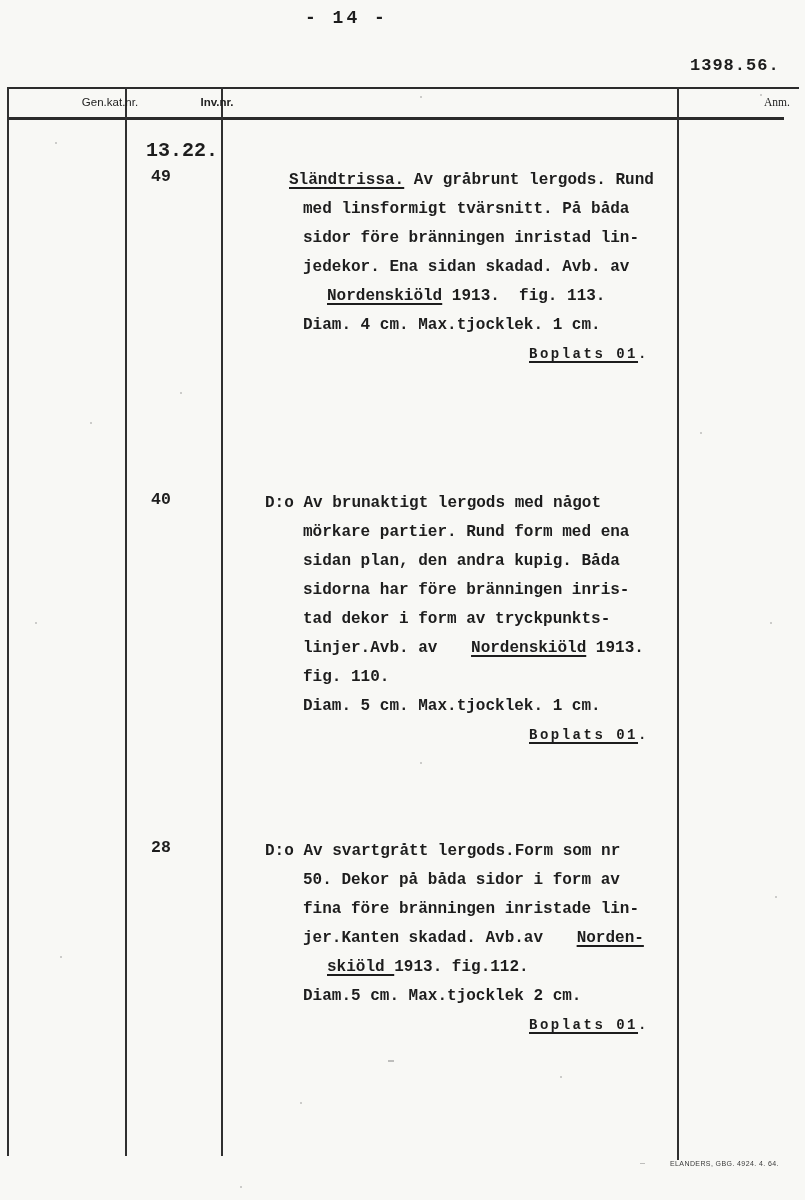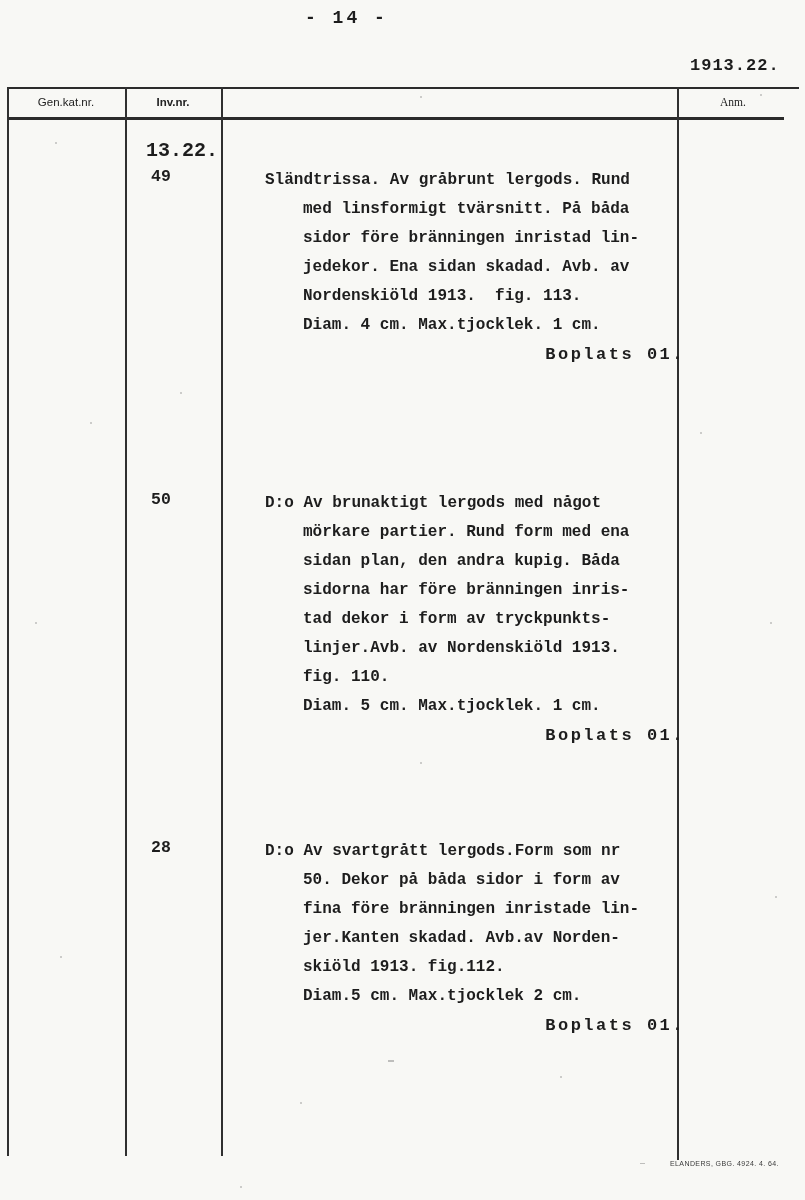--- a/index.html
+++ b/index.html
@@ -37,20 +37,21 @@
   .vline { position: absolute; width: 2px; background: #303030; }
   .v-left { left: 7px;   top: 87px; height: 1069px; width: 1.5px; }
   .v-1    { left: 125px; top: 87px; height: 1069px; }
   .v-2    { left: 221px; top: 87px; height: 1069px; }
   .v-3    { left: 677px; top: 87px; height: 1073px; }
   .hdr {
     position: absolute; top: 96px;
     font-family: "Liberation Sans", sans-serif;
     font-size: 11.5px; color: #222;
     text-align: center;
+    margin-left: 44px;
   }
   .hdr-gen { left: 7px;   width: 118px; }
   .hdr-inv { left: 125px; width: 96px; font-weight: bold;  }
   .hdr-anm { left: 677px; width: 112px; font-family: Liberation Serif, serif; }
   
   .entry { position: absolute; left: 0; width: 805px; }
   .entry-0 { top: 166px; }
   .entry-1 { top: 489px; }
   .entry-2 { top: 837px; }
   .group-nr {
@@ -61,44 +62,46 @@
     position: absolute; left: 151px; top: 1px;
     font-size: 16.5px;
     text-align: right;
   }
   .entry-text { position: absolute; left: 265px; top: 0; width: 420px; }
   .line { line-height: 29px; height: 29px; }
   .line.first   { margin-left: 0; }
   .line.cont    { margin-left: 38px; }
   .line.boplats {
     margin-left: 240px;
-    font-size: 17px; letter-spacing: 2.5px; text-align: right;
+    font-size: 14px; letter-spacing: 2.5px;
   }
   .u {
+    text-decoration: underline;
     text-decoration-thickness: 2px;
     text-underline-offset: 3px;
+    margin-left: 24px;
   }
   
   .printer-mark {
     position: absolute; left: 670px; top: 1160px;
     font-family: "Liberation Sans", sans-serif;
     font-size: 7px; letter-spacing: 0.4px;
     color: #3a3a3a; white-space: nowrap;
   }
   
   .noise { position: absolute; left: 0; top: 0; width: 805px; height: 1200px; pointer-events: none; }
   .sp { position: absolute; background: rgba(40,40,40,0.28); width: 2px; height: 2px; border-radius: 50%; }
 </style>
 </head>
 <body>
 
 <div class="page">
 
   <div class="tw page-number">- 14 -</div>
-  <div class="tw year-ref">1913.22.</div>
+  <div class="tw year-ref">1398.56.</div>
 
   <div>
     <div class="rule rule-top"></div>
     <div class="rule rule-hdr-bottom"></div>
     <div class="vline v-left"></div>
     <div class="vline v-1"></div>
     <div class="vline v-2"></div>
     <div class="vline v-3"></div>
 
     <div class="hdr hdr-gen">Gen.kat.nr.</div>
@@ -106,21 +109,21 @@
     <div class="hdr hdr-anm">Anm.</div>
   </div>
 
   <div class="entry entry-0">
     <div class="tw group-nr">13.22.</div>
     <div class="tw inv-nr">49</div>
     <div class="tw entry-text"><div class="line first"><span class="u">Sländtrissa.</span><span> Av gråbrunt lergods. Rund</span></div><div class="line cont"><span>med linsformigt tvärsnitt. På båda</span></div><div class="line cont"><span>sidor före bränningen inristad lin-</span></div><div class="line cont"><span>jedekor. Ena sidan skadad. Avb. av</span></div><div class="line cont"><span class="u">Nordenskiöld</span><span> 1913.  fig. 113.</span></div><div class="line cont"><span>Diam. 4 cm. Max.tjocklek. 1 cm.</span></div><div class="line boplats"><span class="u">Boplats 01</span><span>.</span></div></div>
   </div>
 
   <div class="entry entry-1">
-    <div class="tw inv-nr">50</div>
+    <div class="tw inv-nr">40</div>
     <div class="tw entry-text"><div class="line first"><span>D:o Av brunaktigt lergods med något</span></div><div class="line cont"><span>mörkare partier. Rund form med ena</span></div><div class="line cont"><span>sidan plan, den andra kupig. Båda</span></div><div class="line cont"><span>sidorna har före bränningen inris-</span></div><div class="line cont"><span>tad dekor i form av tryckpunkts-</span></div><div class="line cont"><span>linjer.Avb. av </span><span class="u">Nordenskiöld</span><span> 1913.</span></div><div class="line cont"><span>fig. 110.</span></div><div class="line cont"><span>Diam. 5 cm. Max.tjocklek. 1 cm.</span></div><div class="line boplats"><span class="u">Boplats 01</span><span>.</span></div></div>
   </div>
 
   <div class="entry entry-2">
     <div class="tw inv-nr">28</div>
     <div class="tw entry-text"><div class="line first"><span>D:o Av svartgrått lergods.Form som nr</span></div><div class="line cont"><span>50. Dekor på båda sidor i form av</span></div><div class="line cont"><span>fina före bränningen inristade lin-</span></div><div class="line cont"><span>jer.Kanten skadad. Avb.av </span><span class="u">Norden-</span></div><div class="line cont"><span class="u">skiöld </span><span>1913. fig.112.</span></div><div class="line cont"><span>Diam.5 cm. Max.tjocklek 2 cm.</span></div><div class="line boplats"><span class="u">Boplats 01</span><span>.</span></div></div>
   </div>
 
   <div class="printer-mark">ELANDERS, GBG. 4924. 4. 64.</div>
 

